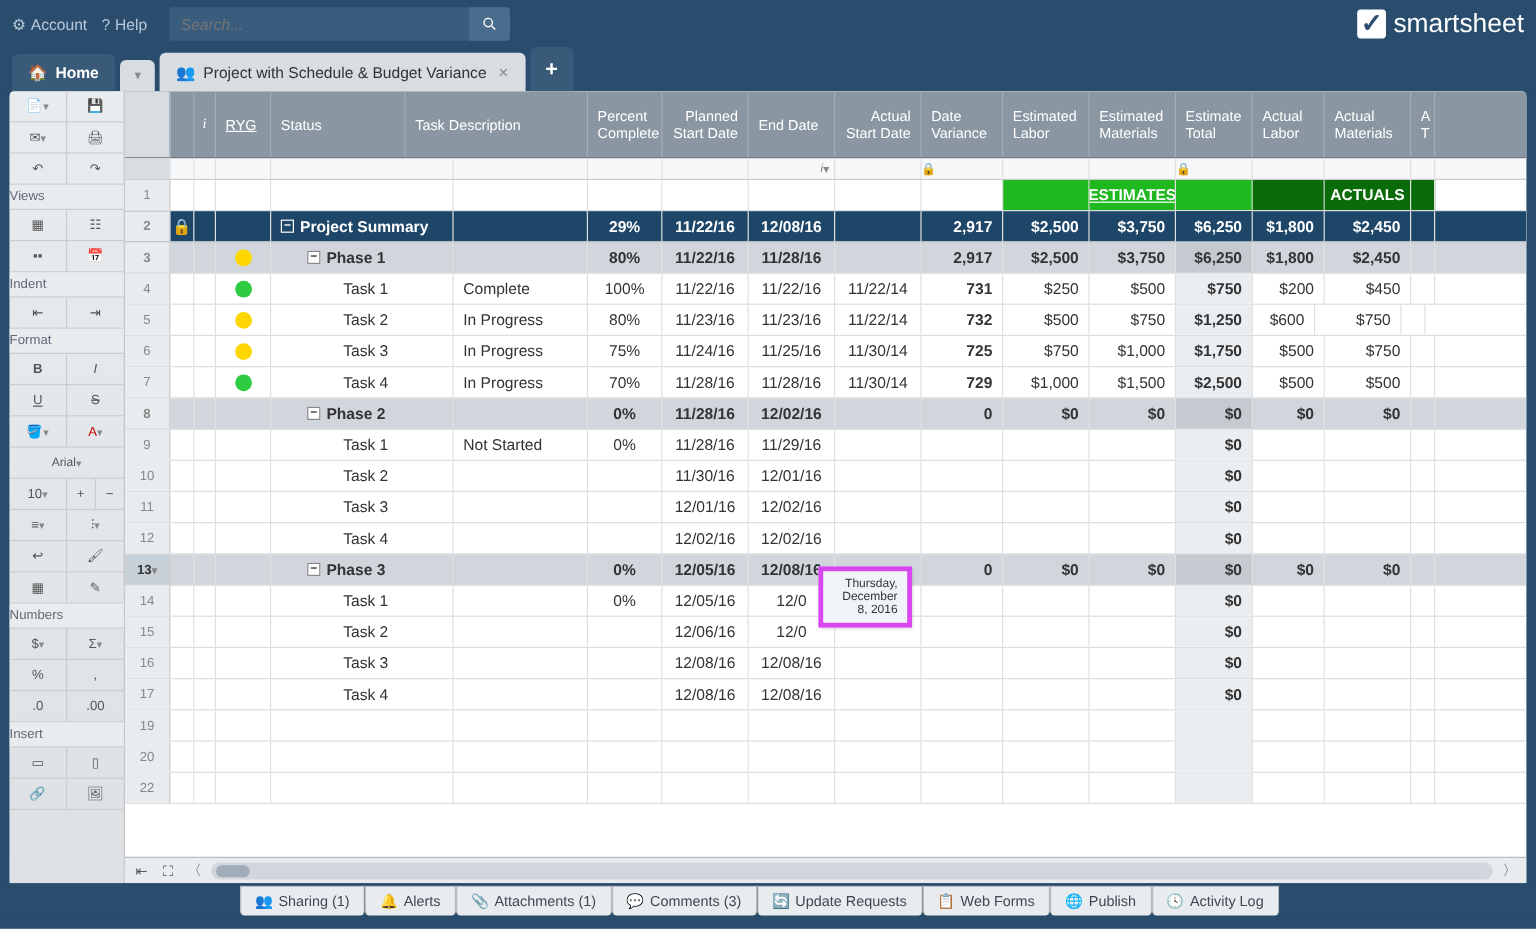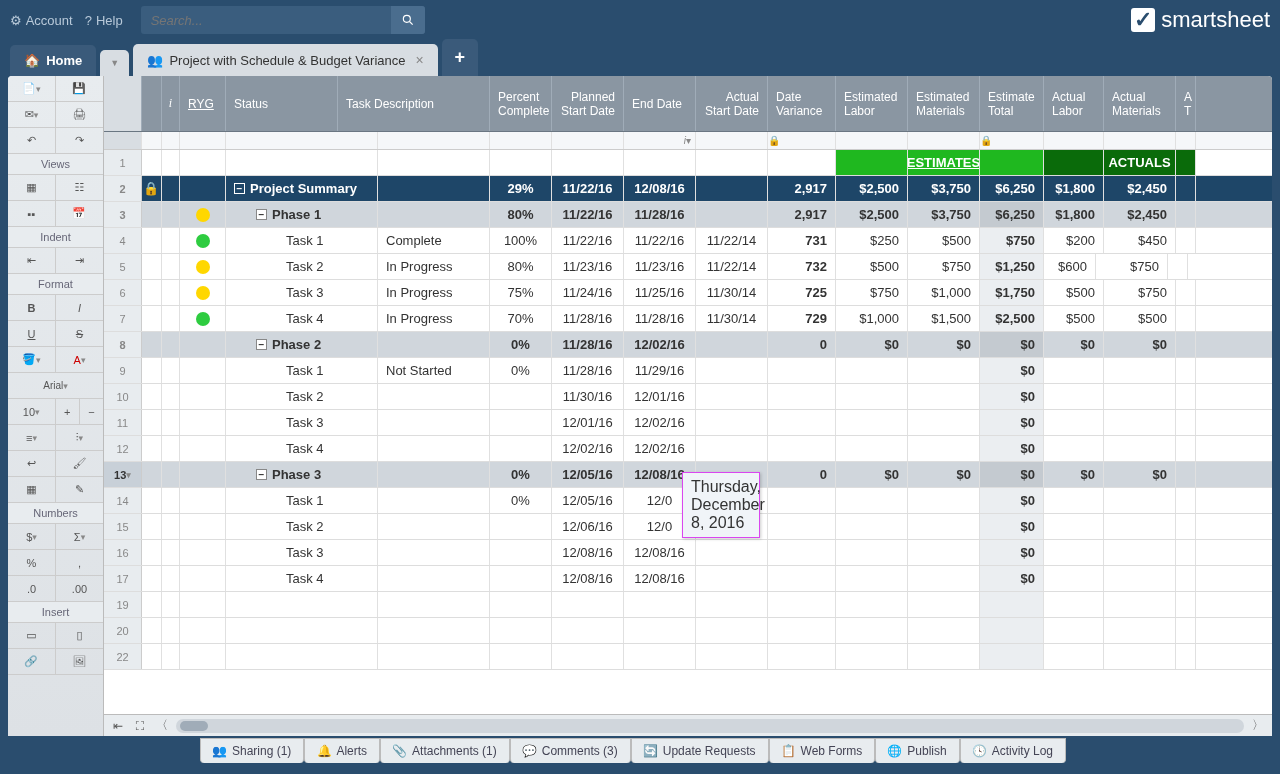--- a/index.html
+++ b/index.html
@@ -23,21 +23,21 @@
 .tab .close { margin-left: 4px; color: #888; font-size: 14px; }
 
 
 .main { display: flex; height: 660px; background: #fff; margin: 0 8px; border-radius: 4px 4px 0 0; overflow: hidden; }
 
 
 .toolbar-left { width: 96px; background: linear-gradient(#e8ecef, #dde1e5); border-right: 1px solid #bbb; display: flex; flex-direction: column; font-size: 11px; }
 .tool-row { display: flex; height: 26px; border-bottom: 1px solid #ccc; }
 .tool-btn { flex: 1; display: flex; align-items: center; justify-content: center; border-right: 1px solid #ccc; cursor: pointer; color: #555; }
 .tool-btn:last-child { border-right: none; }
-.tool-section { text-align: center; color: #667; padding: 4px 0; font-size: 11px; border-bottom: 1px solid #ccc; background: #e8ecef; }
+.tool-section { color: #667; padding: 4px 0; font-size: 11px; border-bottom: 1px solid #ccc; background: #e8ecef; }
 
 
 .sheet-area { flex: 1; display: flex; flex-direction: column; overflow: hidden; position: relative; }
 .sheet-header { display: flex; background: #8a96a2; color: #fff; font-size: 12px; height: 56px; border-bottom: 1px solid #6a7682; }
 .sheet-header .col { border-right: 1px solid #a0acb8; padding: 6px 8px; display: flex; align-items: center; font-weight: normal; }
 .sheet-header .col.sortable { cursor: pointer; }
 .row-num-col { width: 38px; background: #d8dde2; }
 .attach-col { width: 20px; }
 .info-col { width: 18px; font-style: italic; font-family: Georgia, serif; justify-content: center; font-weight: bold; }
 .ryg-col { width: 46px; text-decoration: underline; }
@@ -83,21 +83,21 @@
 .grid-row.summary .expand-box { border-color: #fff; background: transparent; color: #fff; }
 
 .desc.indent-1 { padding-left: 30px; }
 .desc.indent-2 { padding-left: 60px; }
 
 
 .filter-row { display: flex; height: 18px; border-bottom: 1px solid #ccc; background: #f5f7f9; font-size: 10px; }
 .filter-row .cell { border-right: 1px solid #e0e0e0; display: flex; align-items: center; justify-content: flex-end; padding-right: 4px; color: #888; }
 
 
-.tooltip { position: absolute; background: #f0f4f8; border: 1px solid #d946ef; padding: 5px 8px; font-size: 16px; color: #333; box-shadow: 1px 1px 3px rgba(0,0,0,0.2); z-index: 10; }
+.tooltip { position: absolute; background: #f0f4f8; border: 4px solid #d946ef; padding: 5px 8px; font-size: 10px; color: #333; box-shadow: 1px 1px 3px rgba(0,0,0,0.2); z-index: 10; text-align: right; }
 
 
 .bottom-scroll { height: 22px; background: #e8ecef; border-top: 1px solid #bbb; display: flex; align-items: center; padding: 0 6px; gap: 6px; }
 .scroll-track { flex: 1; height: 14px; background: #d0d6dc; border-radius: 7px; position: relative; }
 .scroll-thumb { position: absolute; left: 4px; width: 28px; height: 10px; top: 2px; background: #a0acb8; border-radius: 5px; }
 .scroll-arrow { width: 16px; height: 16px; display: flex; align-items: center; justify-content: center; color: #555; cursor: pointer; }
 
 
 .bottom-tabs { background: #2a4d6e; height: 30px; display: flex; align-items: center; padding: 0 200px 0 200px; gap: 0; }
 .btm-tab { background: #e8ecef; border: 1px solid #bbb; border-bottom: none; border-radius: 0 0 4px 4px; padding: 5px 12px; font-size: 12px; color: #445; display: flex; align-items: center; gap: 5px; cursor: pointer; margin-top: -2px; }

